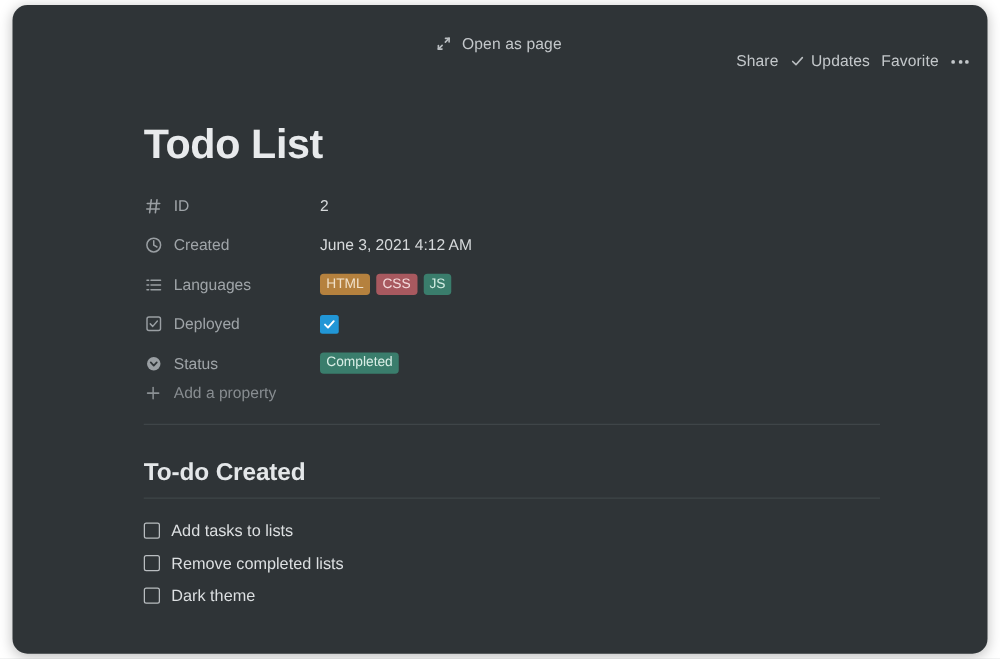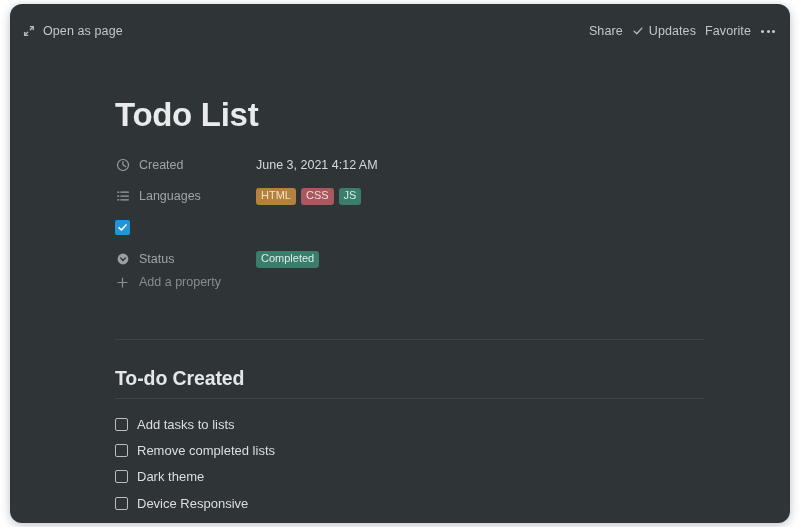--- a/index.html
+++ b/index.html
@@ -20,26 +20,27 @@
     height: 519px;
     background: #2f3437;
     border-radius: 12px;
     box-shadow: 0 2px 10px rgba(0,0,0,0.25);
     overflow: hidden;
   }
 
   
   .topbar {
     position: absolute;
-    left: 0; top: 0;
+    left: 0; top: 12px;
     width: 100%;
     height: 42px;
     display: flex;
     align-items: center;
     padding: 12px 14px 0 12px;
+    flex-direction: column;
   }
   .topbar-left {
     display: flex;
     align-items: center;
     gap: 8px;
     cursor: pointer;
   }
   .topbar-right {
     margin-left: auto;
     display: flex;
@@ -259,20 +260,34 @@
           <i></i>
           <i></i>
       </span>
     </div>
   </div>
 
   <div class="title">Todo List</div>
 
   <div class="props">
 
+    <div class="prop-row">
+      <div class="prop-label">
+        <span class="prop-icon">
+          <svg width="14" height="14" viewBox="0 0 14 14" fill="none" stroke="#9a9fa3" stroke-width="1.25" stroke-linecap="round">
+            <path d="M5 1.8 L3.7 12.2"></path>
+              <path d="M9.6 1.8 L8.3 12.2"></path>
+            <path d="M1.8 4.8 L11.8 4.8"></path>
+              <path d="M1.4 9.2 L11.4 9.2"></path>
+          </svg>
+        </span>
+        <span class="prop-name">ID</span>
+      </div>
+      <div class="prop-value">2</div>
+    </div>
 
     <div class="prop-row">
       <div class="prop-label">
         <span class="prop-icon">
           <svg width="14" height="14" viewBox="0 0 14 14" fill="none" stroke="#9a9fa3" stroke-width="1.2">
             <circle cx="7" cy="7" r="5.5"></circle>
             <path d="M7 3.6 L7 7.1 L9.6 8.6" stroke-linecap="round" stroke-linejoin="round"></path>
           </svg>
         </span>
         <span class="prop-name">Created</span>
@@ -295,20 +310,29 @@
         <span class="prop-name">Languages</span>
       </div>
       <div class="prop-value">
         <span class="tag" style="background:#b5813e;color:#f0e0c8;">HTML</span>
         <span class="tag" style="background:#a8595f;color:#f3d9da;">CSS</span>
         <span class="tag" style="background:#3a7d6c;color:#d2ece3;">JS</span>
       </div>
     </div>
 
     <div class="prop-row">
+      <div class="prop-label">
+        <span class="prop-icon">
+          <svg width="14" height="14" viewBox="0 0 14 14" fill="none" stroke="#9a9fa3" stroke-width="1.15">
+            <rect x="1.6" y="1.6" width="10.8" height="10.8" rx="1.6"></rect>
+            <path d="M4.2 7.1 L6.2 9.1 L9.9 4.8" stroke-linecap="round" stroke-linejoin="round"></path>
+          </svg>
+        </span>
+        <span class="prop-name">Deployed</span>
+      </div>
       <div class="prop-value">
         <span class="cbox-checked">
           <svg width="11" height="11" viewBox="0 0 12 12" fill="none" stroke="#ffffff" stroke-width="1.7" stroke-linecap="round" stroke-linejoin="round">
             <path d="M2.2 6.2 L4.8 8.8 L9.8 3.2"></path>
           </svg>
         </span>
       </div>
     </div>
 
     <div class="prop-row">
@@ -348,19 +372,15 @@
       <span class="todo-label">Add tasks to lists</span>
     </div>
     <div class="todo-item">
       <span class="cbox-empty"></span>
       <span class="todo-label">Remove completed lists</span>
     </div>
     <div class="todo-item">
       <span class="cbox-empty"></span>
       <span class="todo-label">Dark theme</span>
     </div>
-    <div class="todo-item">
-      <span class="cbox-empty"></span>
-      <span class="todo-label">Device Responsive</span>
-    </div>
   </div>
 
 </div>
 
 </body></html>

